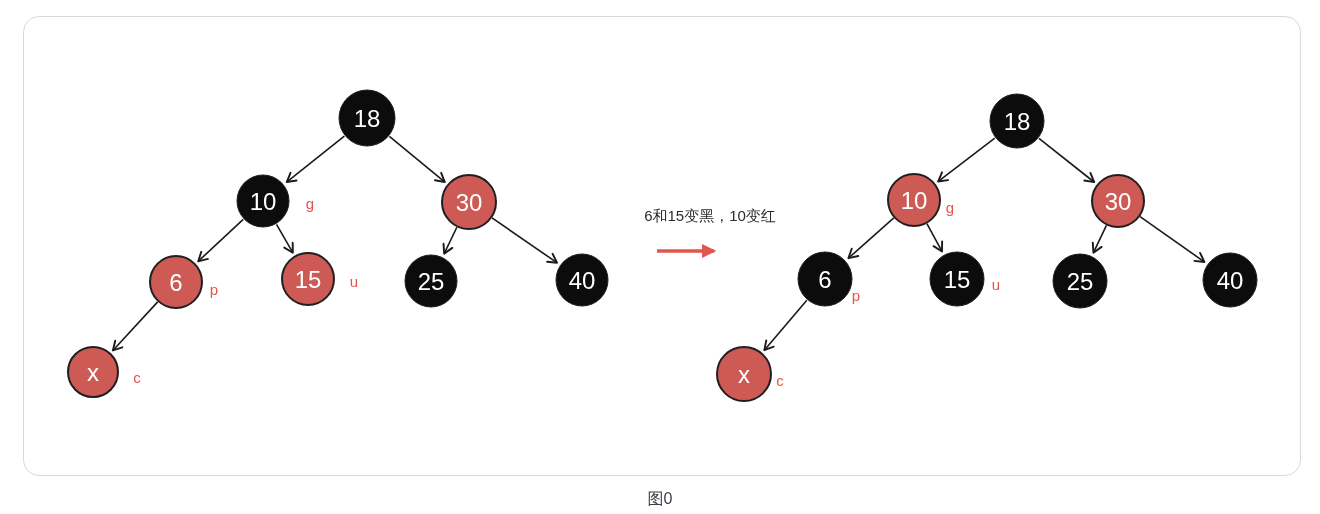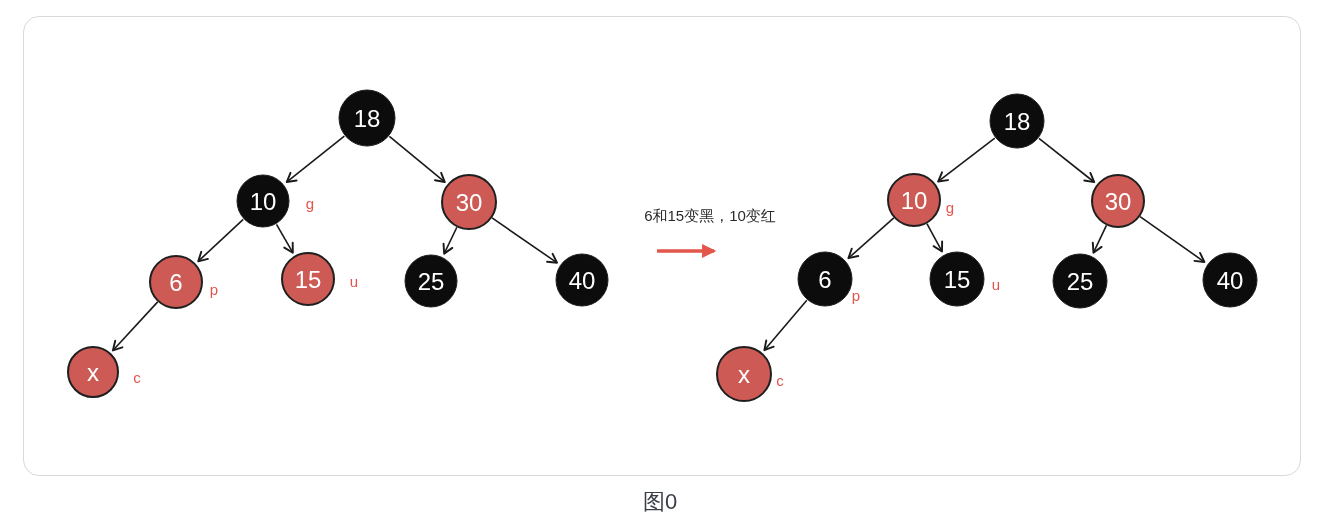--- a/index.html
+++ b/index.html
@@ -21,21 +21,21 @@
   }
   svg.canvas {
     position: absolute; left: 0; top: 0;
     width: 1320px; height: 514px;
   }
   .caption {
     position: absolute;
     left: 0; top: 489px;
     width: 1320px;
     text-align: center;
-    font-size: 22px;
+    font-size: 16px;
     color: #3a3f47;
     line-height: 1.2;
   }
   .node-value {
     font-size: 24px;
     fill: #ffffff;
   }
   .node-tag {
     font-size: 15px;
   }

